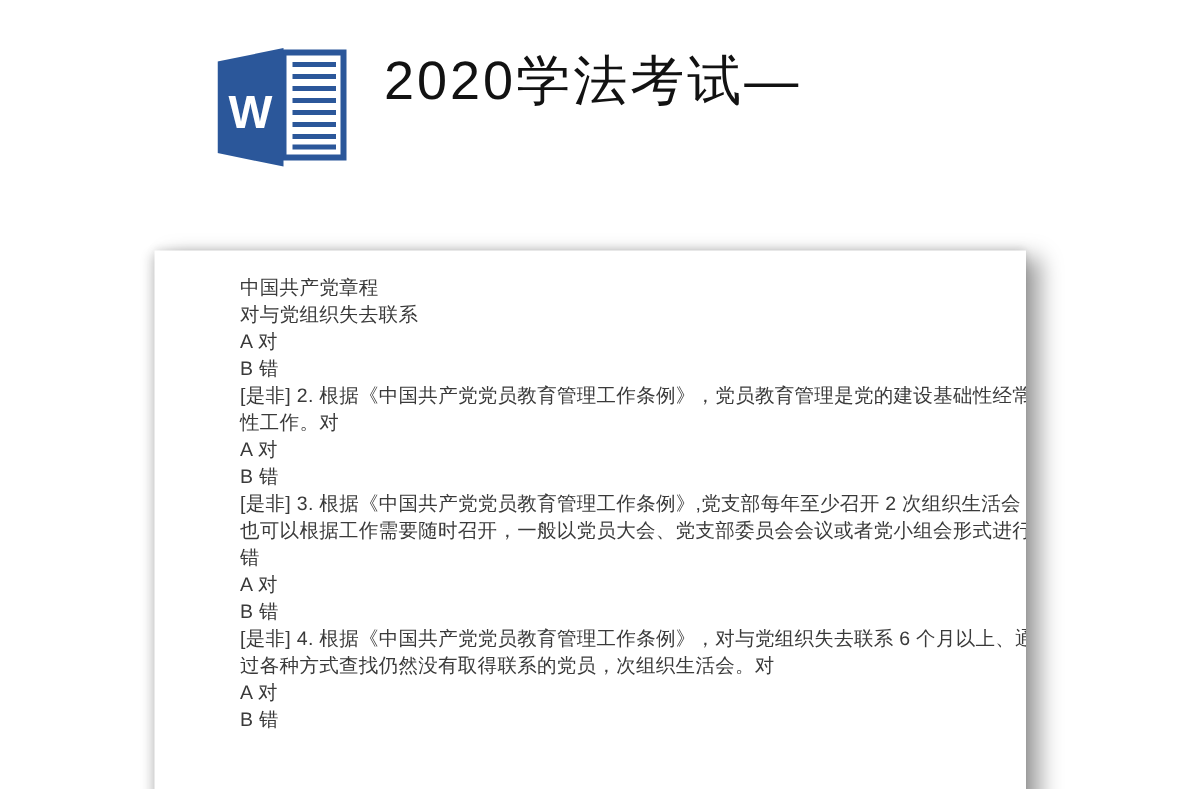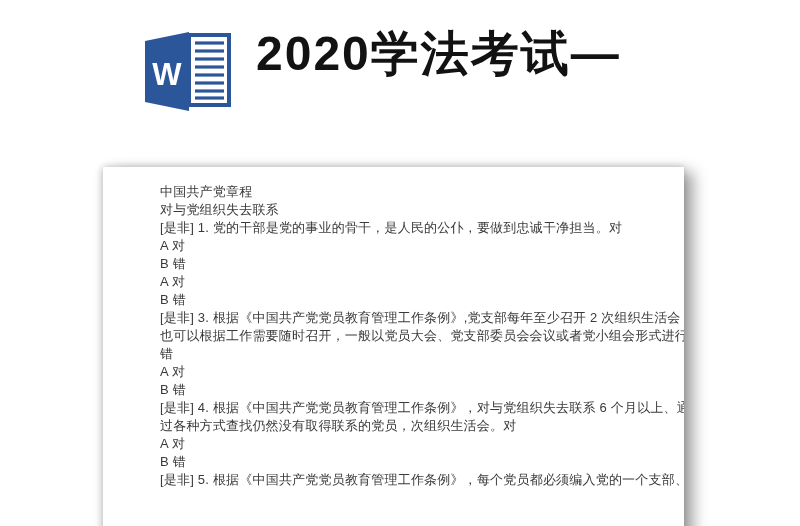--- a/index.html
+++ b/index.html
@@ -25,22 +25,22 @@
   .word-icon .stripes line{stroke:var(--brand);stroke-width:3.2;}
   .word-icon .flag{fill:var(--brand);}
   .word-icon .w{
     fill:#ffffff;
     font-family:"Liberation Sans", sans-serif;
     font-weight:700;
     font-size:31px;
   }
   .title{
     position:absolute;left:256px;top:31px;
-    font-size:48px;line-height:45px;
-    font-weight:700;
+    font-size:36px;line-height:45px;
+    font-weight:400;
     letter-spacing:2px;
     color:var(--title-color);
   }
   .t-line{display:block;white-space:nowrap;}
   
   .doc-page{
     position:absolute;
     left:103px;top:167px;
     width:581px;height:420px;
     background:var(--page-bg);
@@ -85,30 +85,30 @@
     <h1 class="title">
       <span class="t-line">2020学法考试—</span>
     </h1>
 
   </div>
 
   <div class="doc-page" id="doc-page">
 
   <div class="doc-line">中国共产党章程</div>
       <div class="doc-line">对与党组织失去联系</div>
-      <div class="doc-line">[是非] 1. 党的干部是党的事业的骨干，是人民的公仆，要做到忠诚干净担当。对</div>
       <div class="doc-line">A 对</div>
       <div class="doc-line">B 错</div>
+      <div class="doc-line">[是非] 2. 根据《中国共产党党员教育管理工作条例》，党员教育管理是党的建设基础性经常</div>
+      <div class="doc-line">性工作。对</div>
       <div class="doc-line">A 对</div>
       <div class="doc-line">B 错</div>
       <div class="doc-line">[是非] 3. 根据《中国共产党党员教育管理工作条例》,党支部每年至少召开 2 次组织生活会，</div>
       <div class="doc-line">也可以根据工作需要随时召开，一般以党员大会、党支部委员会会议或者党小组会形式进行。</div>
       <div class="doc-line">错</div>
       <div class="doc-line">A 对</div>
       <div class="doc-line">B 错</div>
       <div class="doc-line">[是非] 4. 根据《中国共产党党员教育管理工作条例》，对与党组织失去联系 6 个月以上、通</div>
       <div class="doc-line">过各种方式查找仍然没有取得联系的党员，次组织生活会。对</div>
       <div class="doc-line">A 对</div>
       <div class="doc-line">B 错</div>
-      <div class="doc-line">[是非] 5. 根据《中国共产党党员教育管理工作条例》，每个党员都必须编入党的一个支部、</div>
     </div>
 
 </div>
 
 </body></html>

